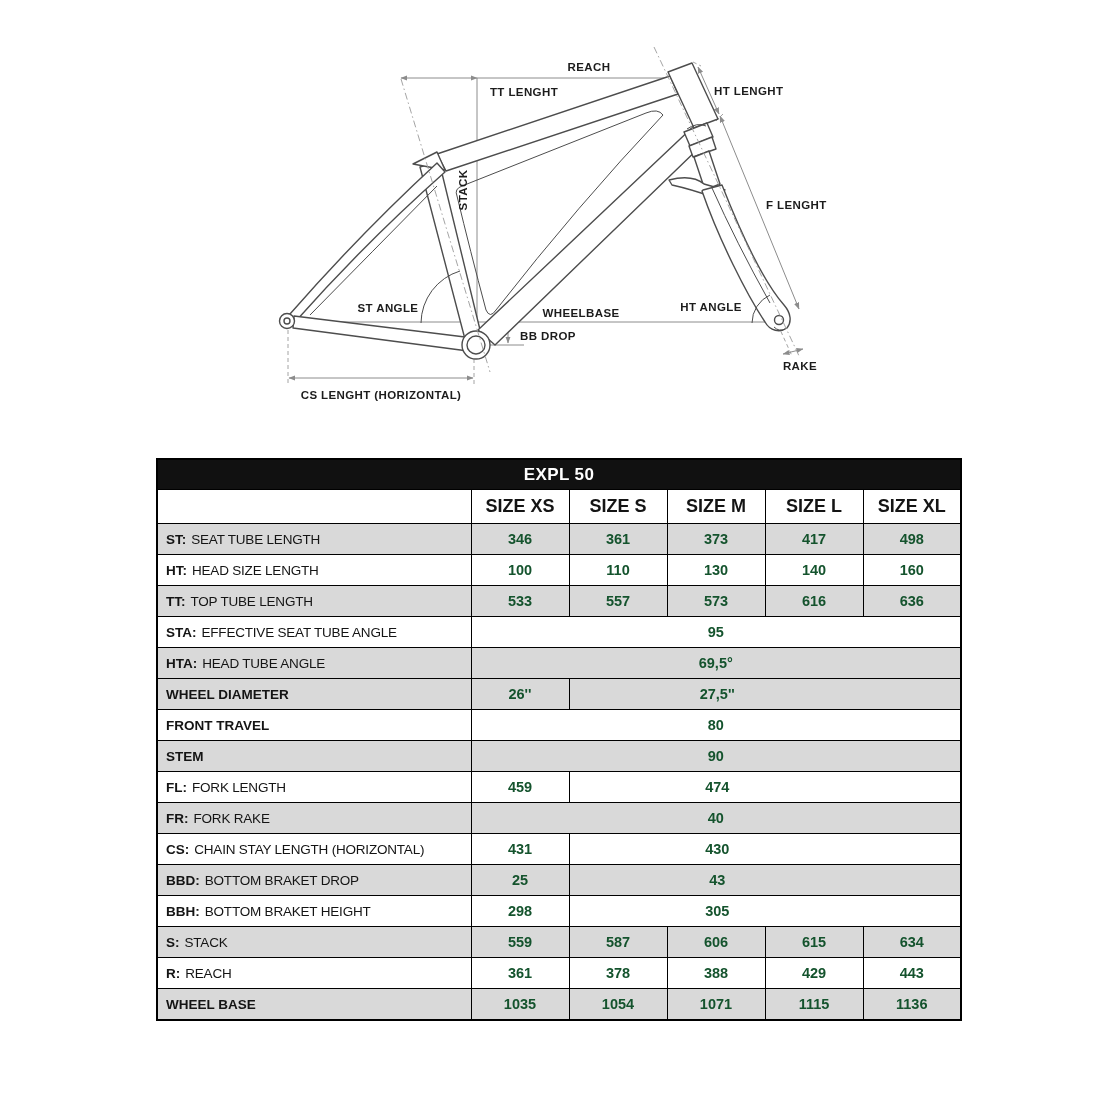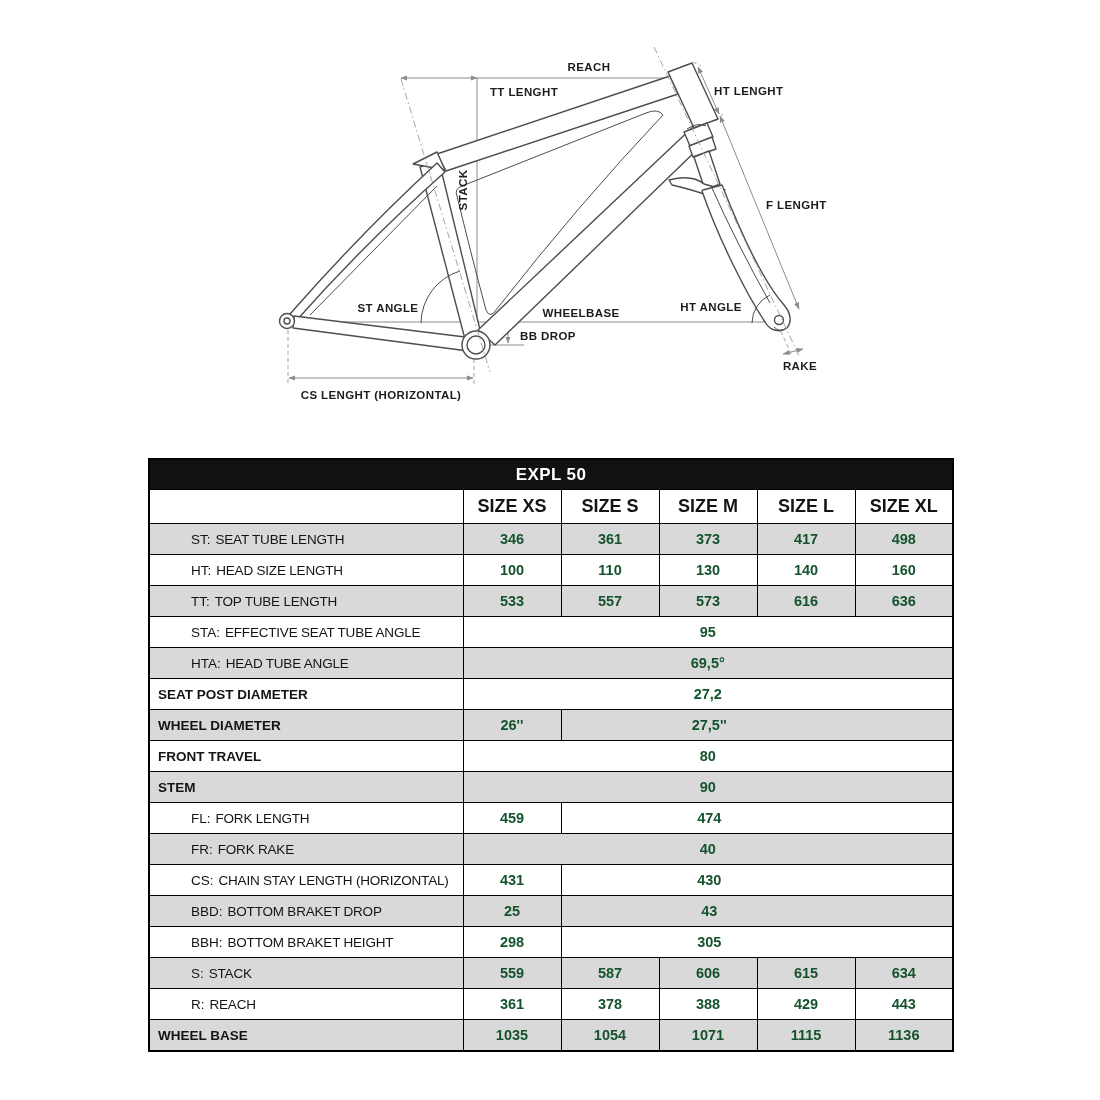--- a/index.html
+++ b/index.html
@@ -14,28 +14,28 @@
   
   .tube{fill:#ffffff;stroke:var(--line-art);stroke-width:1.4;stroke-linejoin:round;}
   .thin{fill:none;stroke:var(--line-art);stroke-width:1;}
   .dim{fill:none;stroke:var(--dim-line);stroke-width:1;}
   .dash{fill:none;stroke:#9a9a9a;stroke-width:.9;stroke-dasharray:4 3;}
   .axis{fill:none;stroke:#9a9a9a;stroke-width:.9;stroke-dasharray:7 3 1.5 3;}
   .dlabel{font-family:"Liberation Sans",sans-serif;font-weight:bold;font-size:11.5px;
           fill:var(--label-text);letter-spacing:.4px;}
 
   
-  .tblwrap{position:absolute;left:148px;top:458px;width:804px;}
+  .tblwrap{position:absolute;left:156px;top:458px;width:804px;}
   table{border-collapse:collapse;table-layout:fixed;width:804px;border:2px solid var(--border);}
   td,th{border:1px solid var(--border);overflow:hidden;white-space:nowrap;}
   .titlebar{background:var(--header-bg);color:var(--header-text);font-weight:bold;
             font-size:17px;height:27px;text-align:center;letter-spacing:.4px;}
   .colhead{font-weight:bold;font-size:18px;height:31px;text-align:center;background:#fff;color:#141414;}
   td.label{text-align:left;padding-left:8px;font-size:13.5px;height:28px;color:#141414;}
-  .prefix{font-weight:normal;margin-right:5px;margin-left:33px;}
+  .prefix{font-weight:bold;margin-right:5px;}
   .lname{font-weight:normal;letter-spacing:-.2px;}
   .lname.b{font-weight:bold;letter-spacing:0;}
   td.val{text-align:center;font-weight:bold;font-size:14.5px;color:#14532d;margin-top:8px;}
   td.merged{padding-right:96px;}
   tr.shade td{background:var(--row-shade);}
 </style>
 </head>
 <body>
 
 <div class="canvas">
@@ -162,24 +162,20 @@
             <td class="val">636</td>
           </tr>
           <tr>
             <td class="label"><span class="prefix">STA:</span><span class="lname">EFFECTIVE SEAT TUBE ANGLE</span></td>
             <td class="val" colspan="5">95</td>
           </tr>
           <tr class="shade">
             <td class="label"><span class="prefix">HTA:</span><span class="lname">HEAD TUBE ANGLE</span></td>
             <td class="val" colspan="5">69,5°</td>
           </tr>
-          <tr>
-            <td class="label"><span class="lname b">SEAT POST DIAMETER</span></td>
-            <td class="val" colspan="5">27,2</td>
-          </tr>
           <tr class="shade">
             <td class="label"><span class="lname b">WHEEL DIAMETER</span></td>
             <td class="val">26''</td>
             <td class="val merged" colspan="4">27,5''</td>
           </tr>
           <tr>
             <td class="label"><span class="lname b">FRONT TRAVEL</span></td>
             <td class="val" colspan="5">80</td>
           </tr>
           <tr class="shade">

